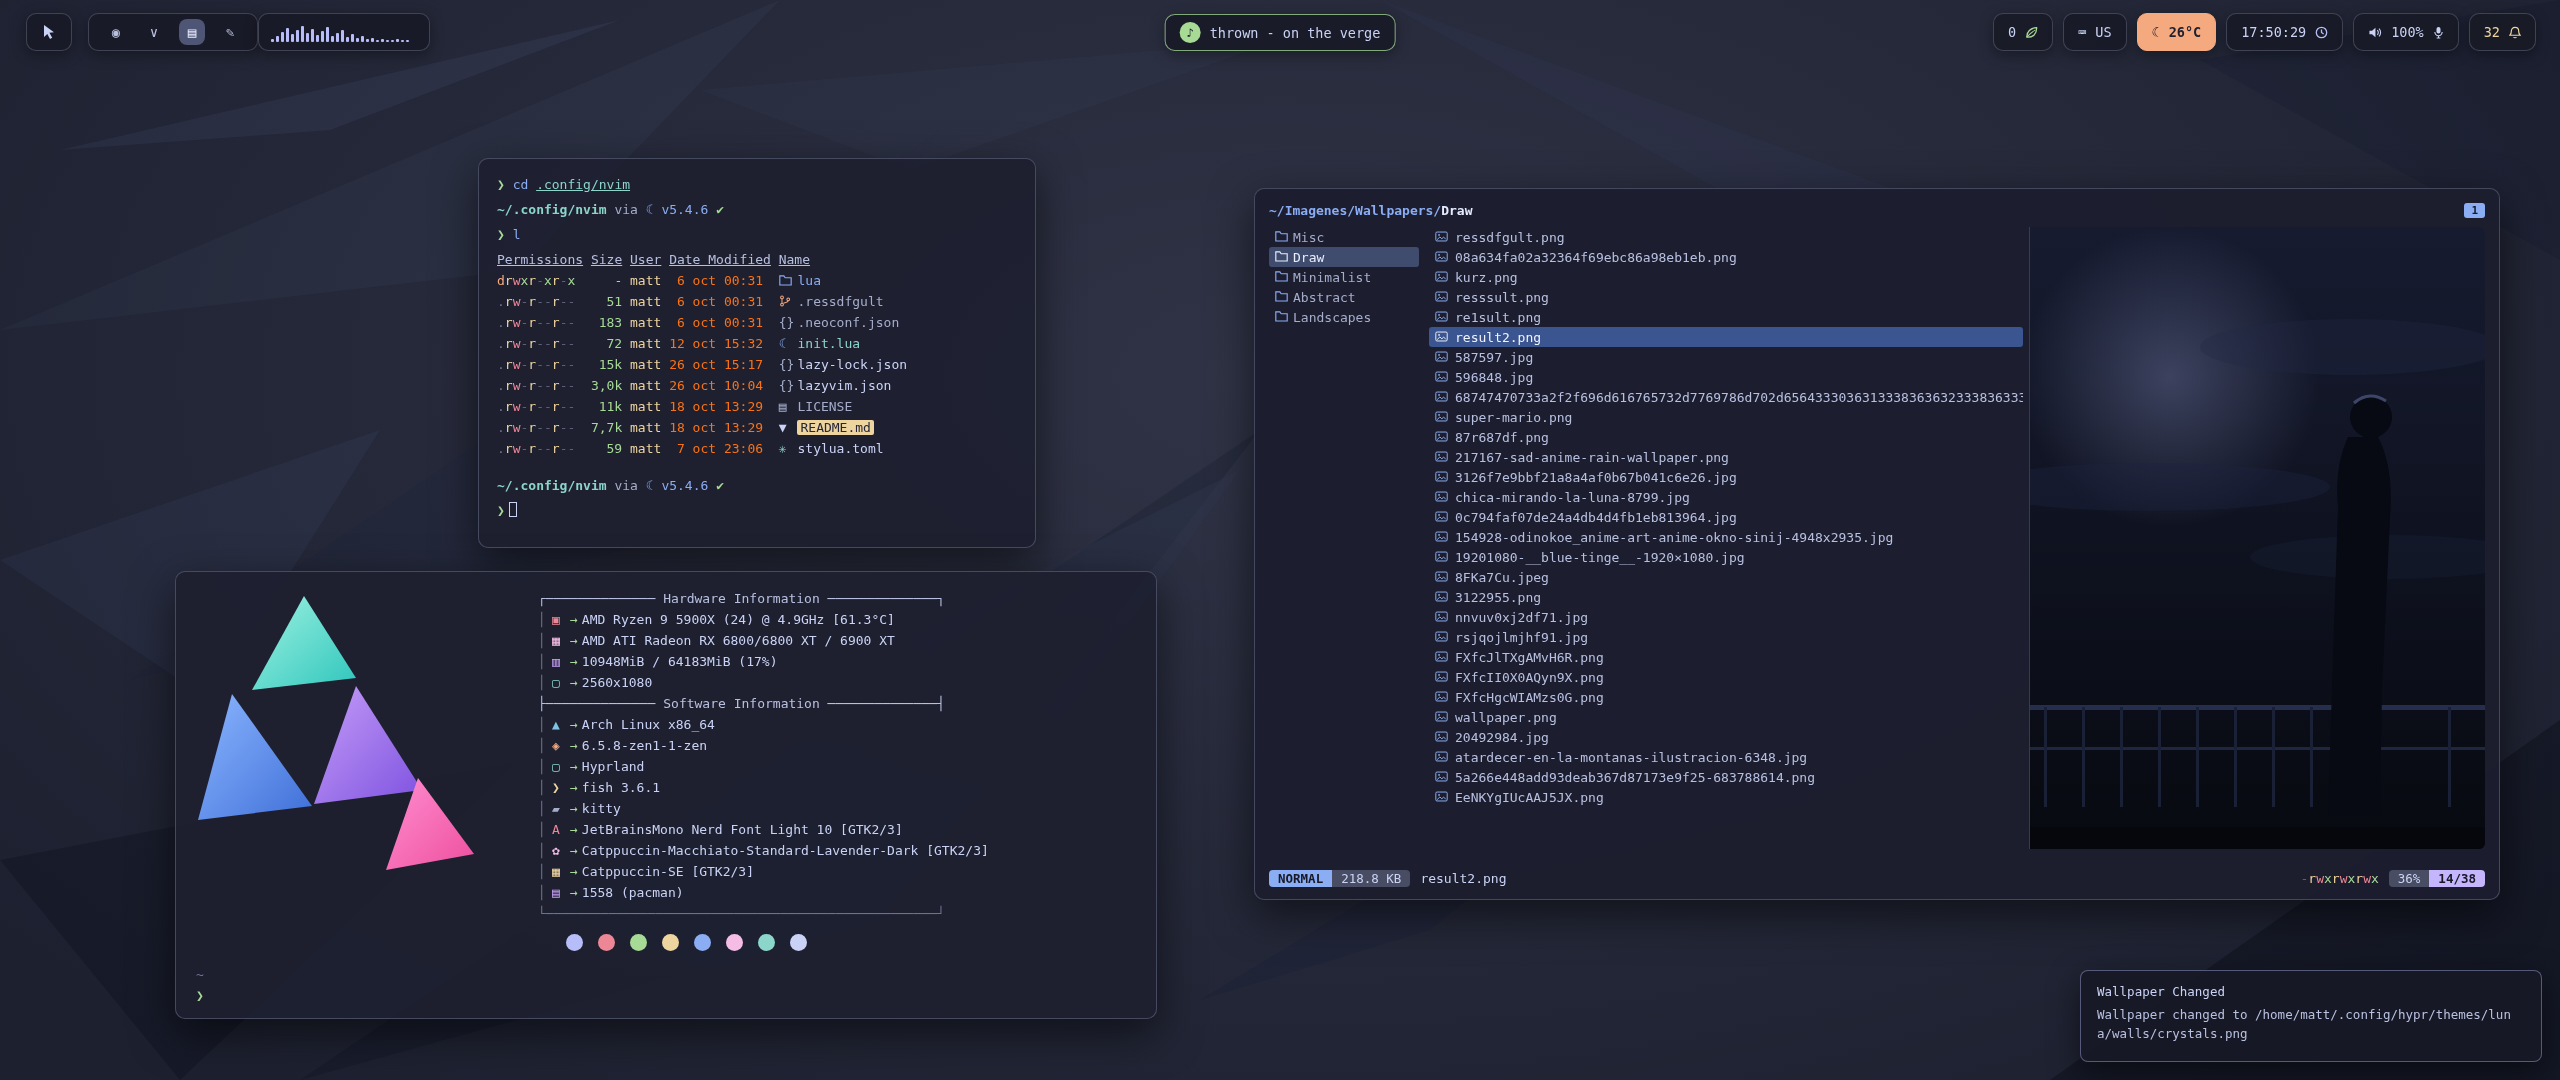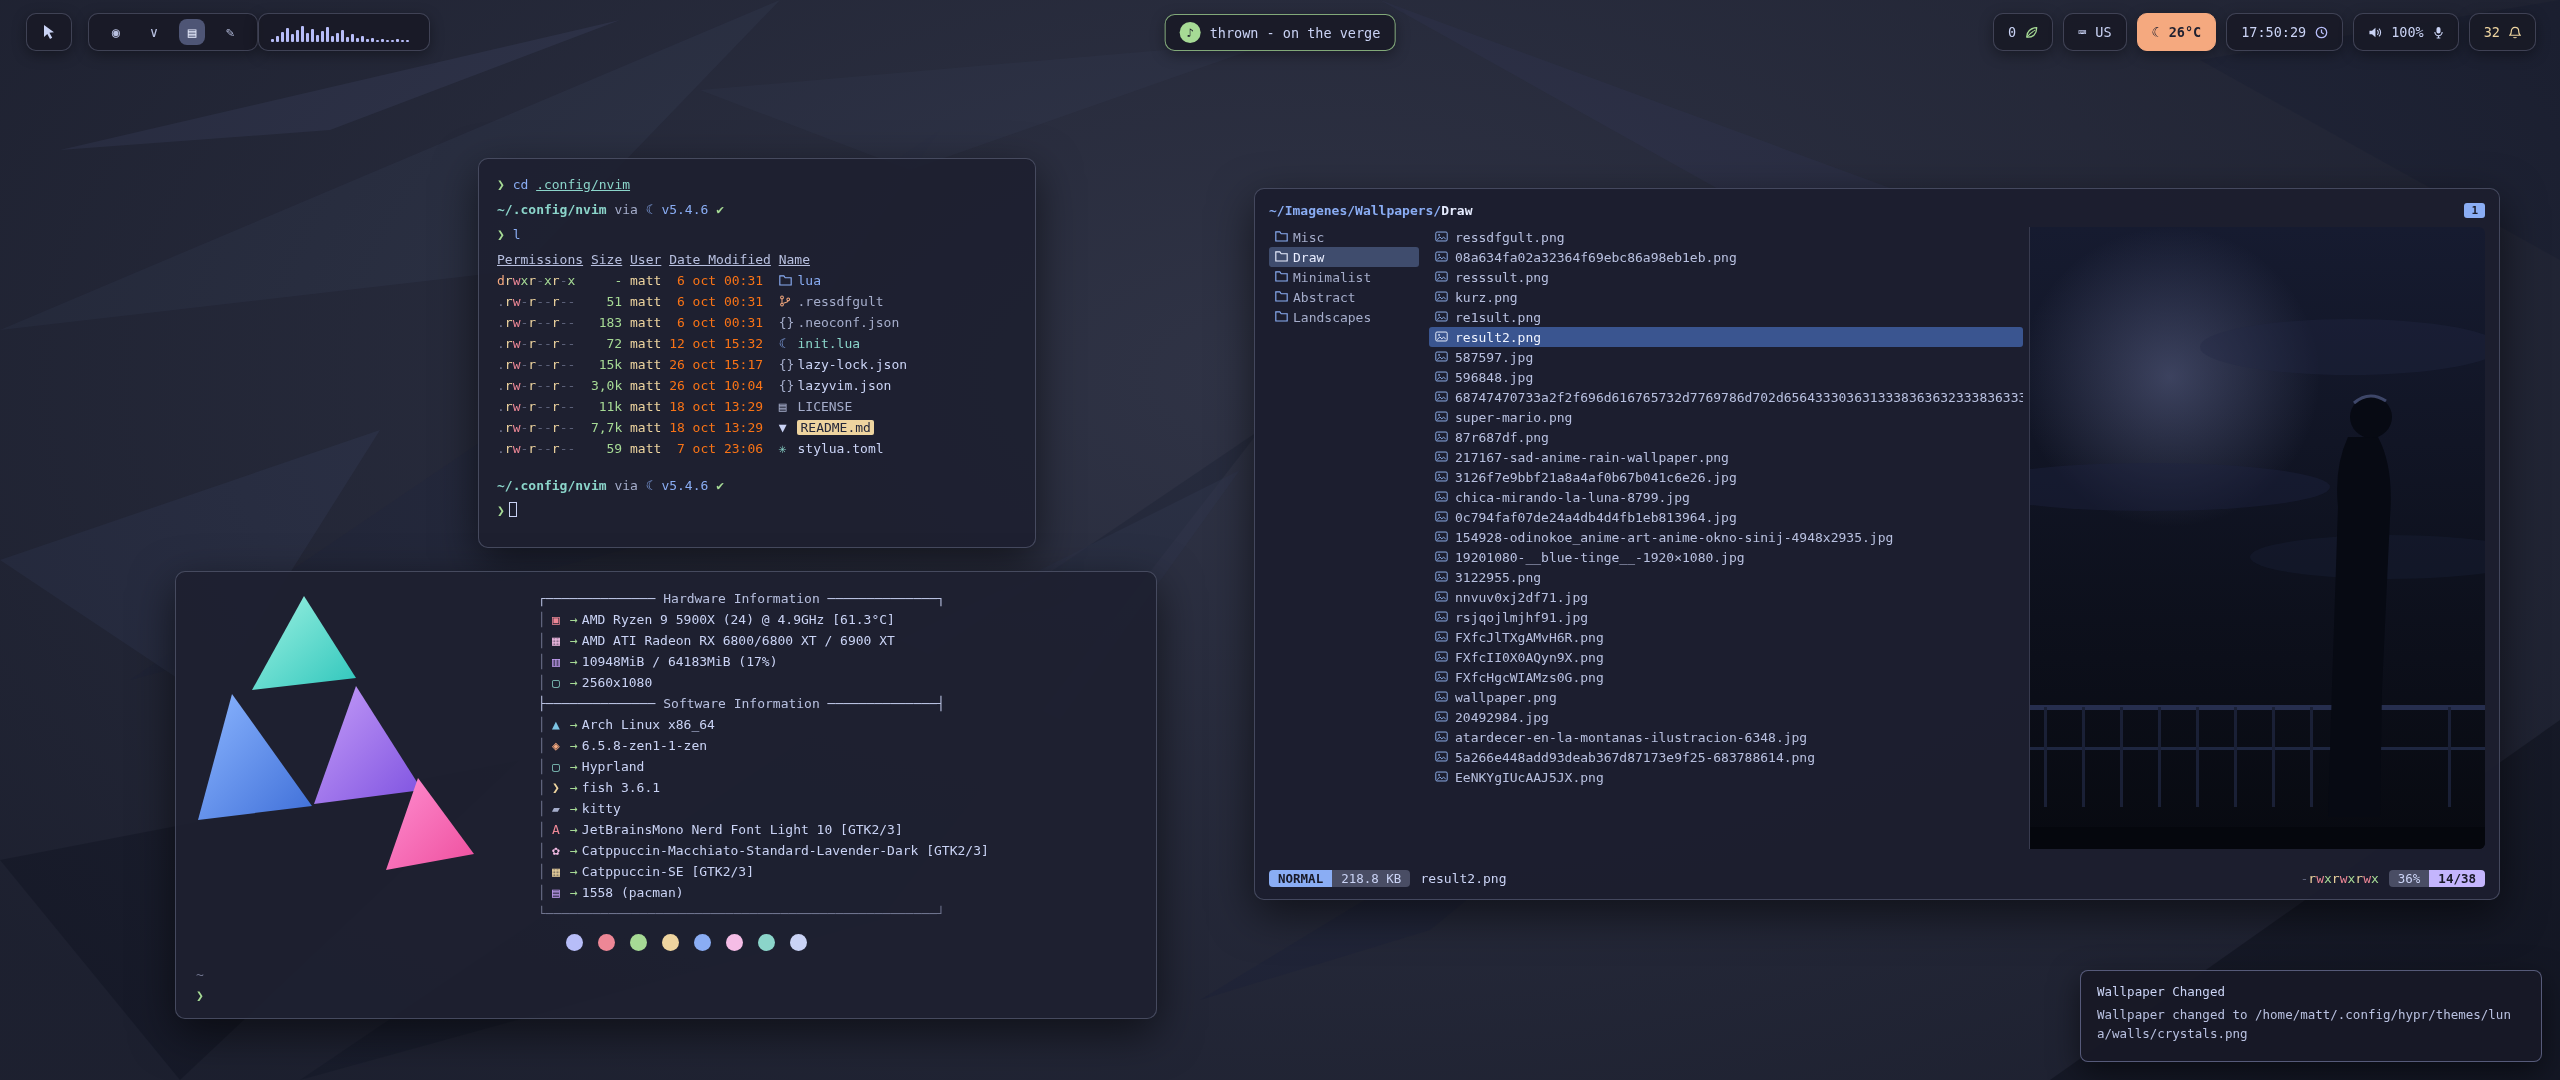--- a/index.html
+++ b/index.html
@@ -350,29 +350,29 @@
               <path d="M2.6 10.4l3.4-3.4 2.4 2.4 2.2-2.2 2.8 2.8" fill="none" stroke="#8fb0ec" stroke-width="1.2"></path>
             </svg></span>
           <span>08a634fa02a32364f69ebc86a98eb1eb.png</span>
         </div>
         <div class="fm-row">
           <span class="fm-ic"><svg width="13" height="11" viewBox="0 0 16 13">
               <rect x="1" y="1" width="14" height="11" rx="1.5" fill="none" stroke="#8fb0ec" stroke-width="1.2"></rect>
               <circle cx="5" cy="4.6" r="1.1" fill="#8fb0ec"></circle>
               <path d="M2.6 10.4l3.4-3.4 2.4 2.4 2.2-2.2 2.8 2.8" fill="none" stroke="#8fb0ec" stroke-width="1.2"></path>
             </svg></span>
+          <span>kurz.png</span>
+        </div>
+        <div class="fm-row">
+          <span class="fm-ic"><svg width="13" height="11" viewBox="0 0 16 13">
+              <rect x="1" y="1" width="14" height="11" rx="1.5" fill="none" stroke="#8fb0ec" stroke-width="1.2"></rect>
+              <circle cx="5" cy="4.6" r="1.1" fill="#8fb0ec"></circle>
+              <path d="M2.6 10.4l3.4-3.4 2.4 2.4 2.2-2.2 2.8 2.8" fill="none" stroke="#8fb0ec" stroke-width="1.2"></path>
+            </svg></span>
           <span>resssult.png</span>
-        </div>
-        <div class="fm-row">
-          <span class="fm-ic"><svg width="13" height="11" viewBox="0 0 16 13">
-              <rect x="1" y="1" width="14" height="11" rx="1.5" fill="none" stroke="#8fb0ec" stroke-width="1.2"></rect>
-              <circle cx="5" cy="4.6" r="1.1" fill="#8fb0ec"></circle>
-              <path d="M2.6 10.4l3.4-3.4 2.4 2.4 2.2-2.2 2.8 2.8" fill="none" stroke="#8fb0ec" stroke-width="1.2"></path>
-            </svg></span>
-          <span>kurz.png</span>
         </div>
         <div class="fm-row">
           <span class="fm-ic"><svg width="13" height="11" viewBox="0 0 16 13">
               <rect x="1" y="1" width="14" height="11" rx="1.5" fill="none" stroke="#8fb0ec" stroke-width="1.2"></rect>
               <circle cx="5" cy="4.6" r="1.1" fill="#8fb0ec"></circle>
               <path d="M2.6 10.4l3.4-3.4 2.4 2.4 2.2-2.2 2.8 2.8" fill="none" stroke="#8fb0ec" stroke-width="1.2"></path>
             </svg></span>
           <span>re1sult.png</span>
         </div>
         <div class="fm-row selected">
@@ -463,20 +463,28 @@
             </svg></span>
           <span>154928-odinokoe_anime-art-anime-okno-sinij-4948x2935.jpg</span>
         </div>
         <div class="fm-row">
           <span class="fm-ic"><svg width="13" height="11" viewBox="0 0 16 13">
               <rect x="1" y="1" width="14" height="11" rx="1.5" fill="none" stroke="#8fb0ec" stroke-width="1.2"></rect>
               <circle cx="5" cy="4.6" r="1.1" fill="#8fb0ec"></circle>
               <path d="M2.6 10.4l3.4-3.4 2.4 2.4 2.2-2.2 2.8 2.8" fill="none" stroke="#8fb0ec" stroke-width="1.2"></path>
             </svg></span>
           <span>19201080-__blue-tinge__-1920×1080.jpg</span>
+        </div>
+        <div class="fm-row">
+          <span class="fm-ic"><svg width="13" height="11" viewBox="0 0 16 13">
+              <rect x="1" y="1" width="14" height="11" rx="1.5" fill="none" stroke="#8fb0ec" stroke-width="1.2"></rect>
+              <circle cx="5" cy="4.6" r="1.1" fill="#8fb0ec"></circle>
+              <path d="M2.6 10.4l3.4-3.4 2.4 2.4 2.2-2.2 2.8 2.8" fill="none" stroke="#8fb0ec" stroke-width="1.2"></path>
+            </svg></span>
+          <span>8FKa7Cu.jpeg</span>
         </div>
         <div class="fm-row">
           <span class="fm-ic"><svg width="13" height="11" viewBox="0 0 16 13">
               <rect x="1" y="1" width="14" height="11" rx="1.5" fill="none" stroke="#8fb0ec" stroke-width="1.2"></rect>
               <circle cx="5" cy="4.6" r="1.1" fill="#8fb0ec"></circle>
               <path d="M2.6 10.4l3.4-3.4 2.4 2.4 2.2-2.2 2.8 2.8" fill="none" stroke="#8fb0ec" stroke-width="1.2"></path>
             </svg></span>
           <span>3122955.png</span>
         </div>
         <div class="fm-row">

